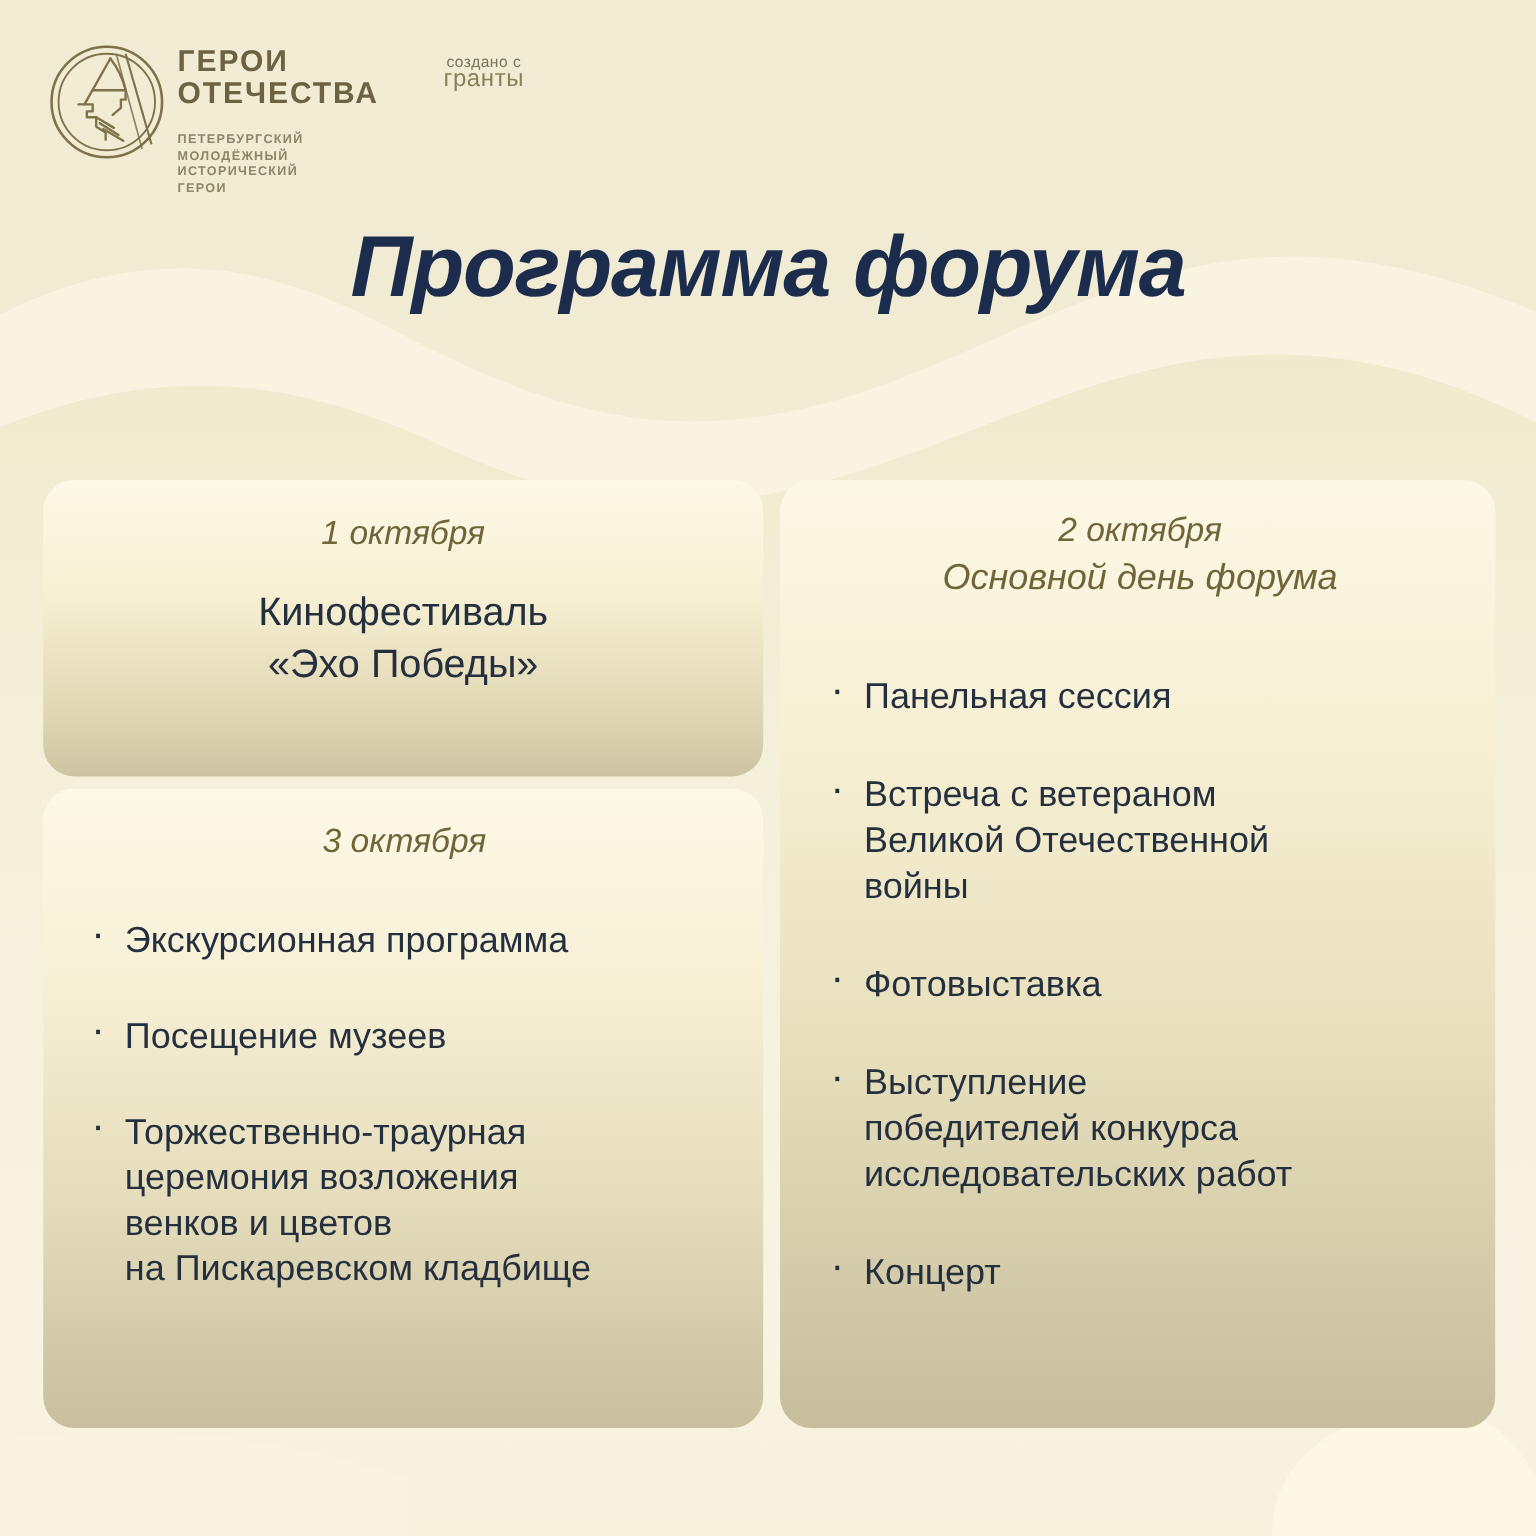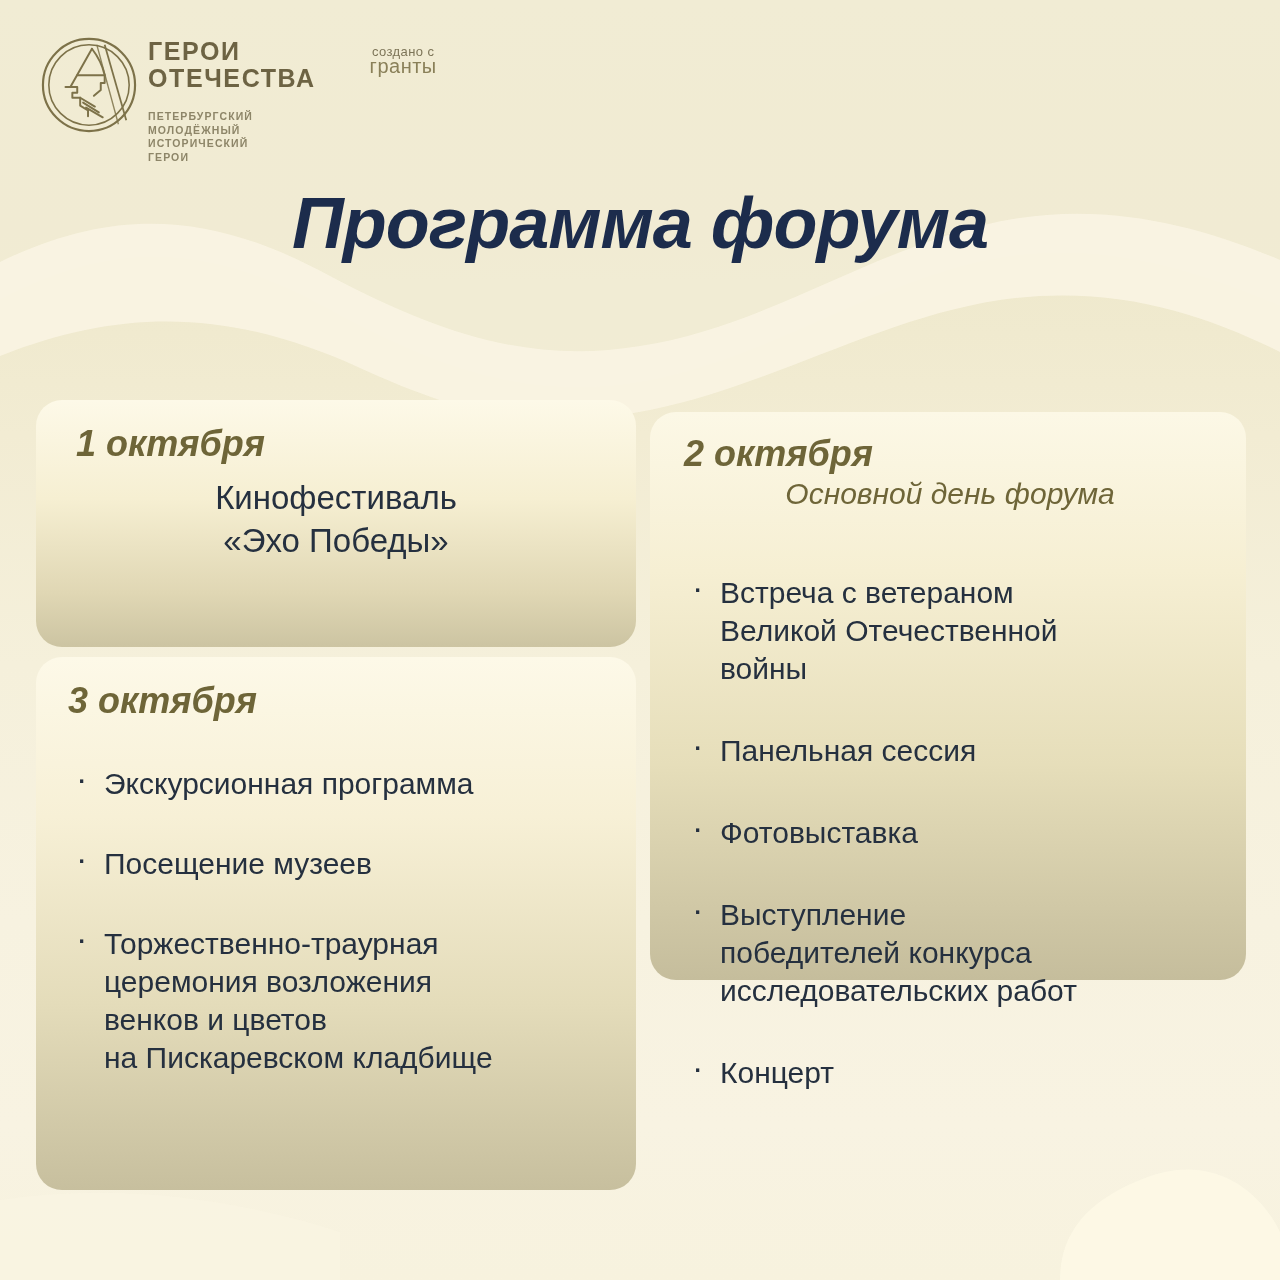--- a/index.html
+++ b/index.html
@@ -140,32 +140,32 @@
   }
   .card-b {   
     left: 36px;
     top: 657px;
     width: 600px;
     height: 533px;
     background: linear-gradient(180deg, #fdf9e8 0%, #f7f0d6 30%, #e4dcba 65%, #c7bf9e 100%);
   }
   .card-c {   
     left: 650px;
-    top: 412px;
+    top: 400px;
     width: 596px;
-    height: 568px;
+    height: 790px;
     background: linear-gradient(180deg, #fcf8e6 0%, #f6efd3 28%, #e6deba 62%, #c5bd9c 100%);
   }
 
   .day-label {
-    text-align: left;
+    text-align: center;
     font-family: "Liberation Sans", sans-serif;
     font-style: italic;
-    font-weight: 700;
-    font-size: 36px;
+    font-weight: 400;
+    font-size: 28px;
     line-height: 40px;
     color: #6e6538;
   }
   .day-sub {
     text-align: center;
     font-family: "Liberation Sans", sans-serif;
     font-style: italic;
     font-weight: 400;
     font-size: 30px;
     line-height: 40px;
@@ -203,21 +203,21 @@
     font-size: 34px;
     line-height: 38px;
     color: #25303f;
   }
   .bullet-text { white-space: pre-line; }
 
   .card-a .pad { padding: 24px 40px 0 40px; }
   .card-b .pad { padding: 24px 30px 0 32px; }
   .card-c .pad { padding: 22px 30px 0 34px; }
 
-  .card-a .headline { margin-top: 12px; }
+  .card-a .headline { margin-top: 24px; }
   .card-b ul.bullets { margin-top: 44px; }
   .card-b ul.bullets li { margin-bottom: 42px; margin-top: 24px; }
   .card-c ul.bullets { margin-top: 60px; }
   .card-c ul.bullets li { margin-bottom: 44px; }
 </style>
 </head>
 <body>
 
 <div class="page">
 
@@ -284,24 +284,24 @@
  на Пискаревском кладбище</span></li>
       </ul>
     </div>
   </div>
 
   <div class="card card-c">
     <div class="pad">
       <div class="day-label">2 октября</div>
       <div class="day-sub">Основной день форума</div>
       <ul class="bullets">
+        <li><span class="bullet-text">Панельная сессия</span></li>
         <li><span class="bullet-text">Встреча с ветераном
 Великой Отечественной
 войны</span></li>
-        <li><span class="bullet-text">Панельная сессия</span></li>
         <li><span class="bullet-text">Фотовыставка</span></li>
         <li><span class="bullet-text">Выступление
 победителей конкурса
 исследовательских работ</span></li>
         <li><span class="bullet-text">Концерт</span></li>
       </ul>
     </div>
   </div>
 
 </div>

